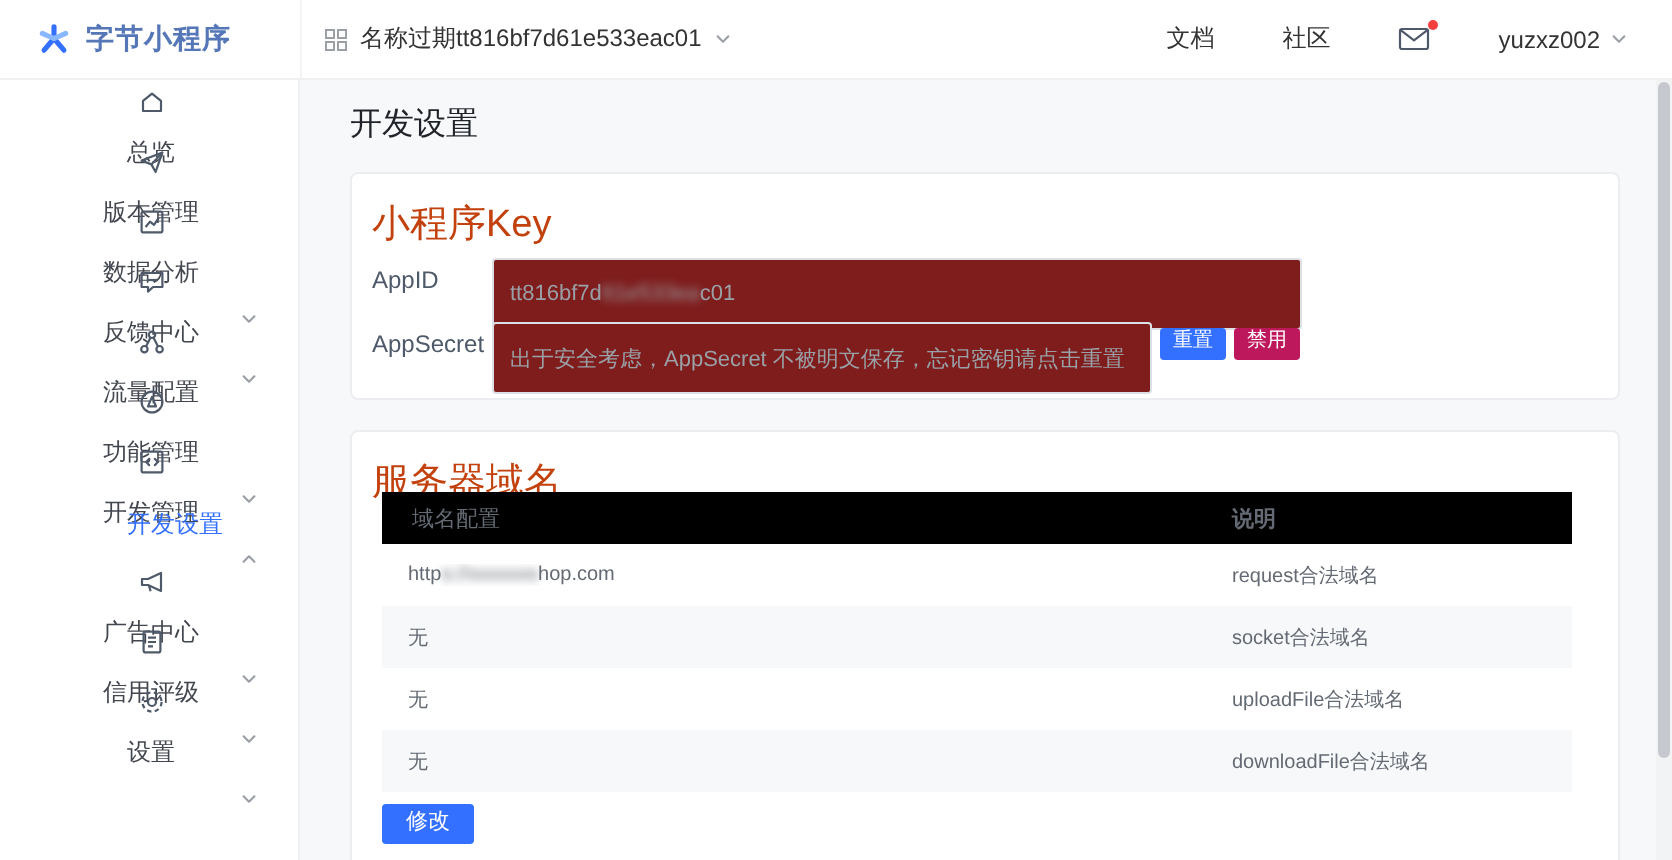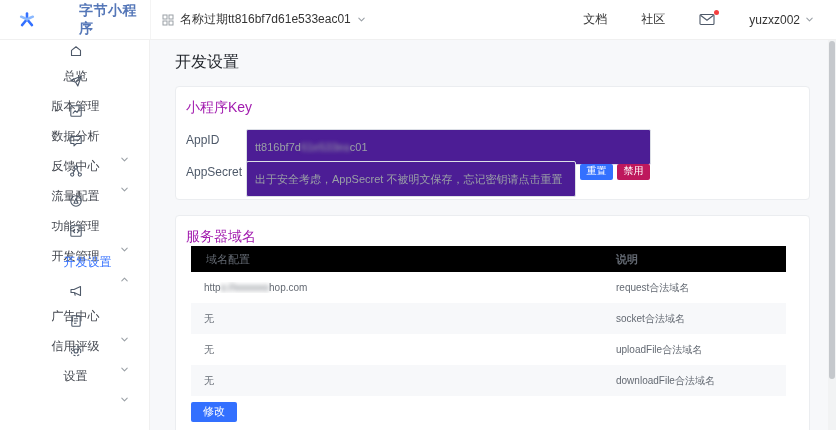--- a/index.html
+++ b/index.html
@@ -6,21 +6,21 @@
   html,body { width:836px; height:430px; }
   body {
     font-family:"Liberation Sans","DejaVu Sans",sans-serif;
     background:#fff; color:#333; overflow:hidden; position:relative; font-size:12px;
   }
 
   
   .topbar { position:absolute; top:0; left:0; right:0; height:40px; background:#fff;
             border-bottom:1px solid #f0f0f0; display:flex; align-items:center; z-index:5; }
   .logo { width:150px; display:flex; align-items:center; padding-left:18px; gap:7px; }
-  .logo-text { font-size:14px; font-weight:bold; color:#5577b8; letter-spacing:.5px;margin-left:36px; }
+  .logo-text { font-size:14px; font-weight:bold; color:#5577b8; letter-spacing:.5px; }
   .topbar-divider { position:absolute; left:150px; top:0; height:39px; width:1px; background:#f4f4f4; }
   .app-switcher { display:flex; align-items:center; gap:6px; margin-left:12px; font-size:12px;
                   color:#333; cursor:pointer; }
   .topbar-right { margin-left:auto; display:flex; align-items:center; gap:34px;
                   padding-right:22px; font-size:12px; color:#333; }
   .top-link { cursor:pointer; }
   .mail-wrap { position:relative; cursor:pointer; display:flex; }
   .badge-dot { position:absolute; top:-3px; right:-4px; width:5px; height:5px;
                background:#f53f3f; border-radius:50%; }
   .user { display:flex; align-items:center; gap:5px; cursor:pointer; }
@@ -36,27 +36,27 @@
   .side-sub .label { color:#3370ff; }
   .icon14 { width:14px; height:14px; display:flex; flex:0 0 14px; }
   .chev-up svg { transform:rotate(180deg); }
 
   
   .main { position:absolute; left:150px; top:40px; right:0; bottom:0; background:#f7f8fa; }
   .page-title { position:absolute; left:25px; top:12px; font-size:16px; color:#1f2329; font-weight:500; }
   .card { position:absolute; background:#fff; border:1px solid #ebedf0; border-radius:4px; }
   .card-key { left:25px; top:46px; width:635px; height:114px; }
   .card-domain { left:25px; top:175px; width:635px; height:222px; }
-  .card-title { position:absolute; left:10px; top:12px; font-size:14px; color:#a21caf; }
+  .card-title { position:absolute; left:10px; top:12px; font-size:19px; color:#c2410c; }
 
   .form-label { position:absolute; left:10px; font-size:12px; color:#4e5969; }
   .lbl-appid { top:46px; }
   .lbl-secret { top:78px; }
   .input-box { position:absolute; left:70px; height:36px; border:1px solid #dcdfe6; border-radius:2px;
-               background:#4c1d95; display:flex; align-items:center; padding:12px 8px; font-size:11px;
+               background:#7f1d1d; display:flex; align-items:center; padding:12px 8px; font-size:11px;
                color:#9aa0a6; overflow:hidden; white-space:nowrap; }
   .box-appid { top:42px; width:405px; }
   .box-secret { top:74px; width:330px; }
   .redacted { filter:blur(2px); }
 
   .btn { position:absolute; border:none; border-radius:2px; color:#fff; font-size:10px;
          display:flex; align-items:center; justify-content:center; cursor:pointer;
          font-family:Liberation Mono, monospace; line-height:1; }
   .btn-reset { left:404px; top:77px; width:33px; height:16px; background:#3370ff; }
   .btn-disable { left:441px; top:77px; width:33px; height:16px; background:#be185d; }

